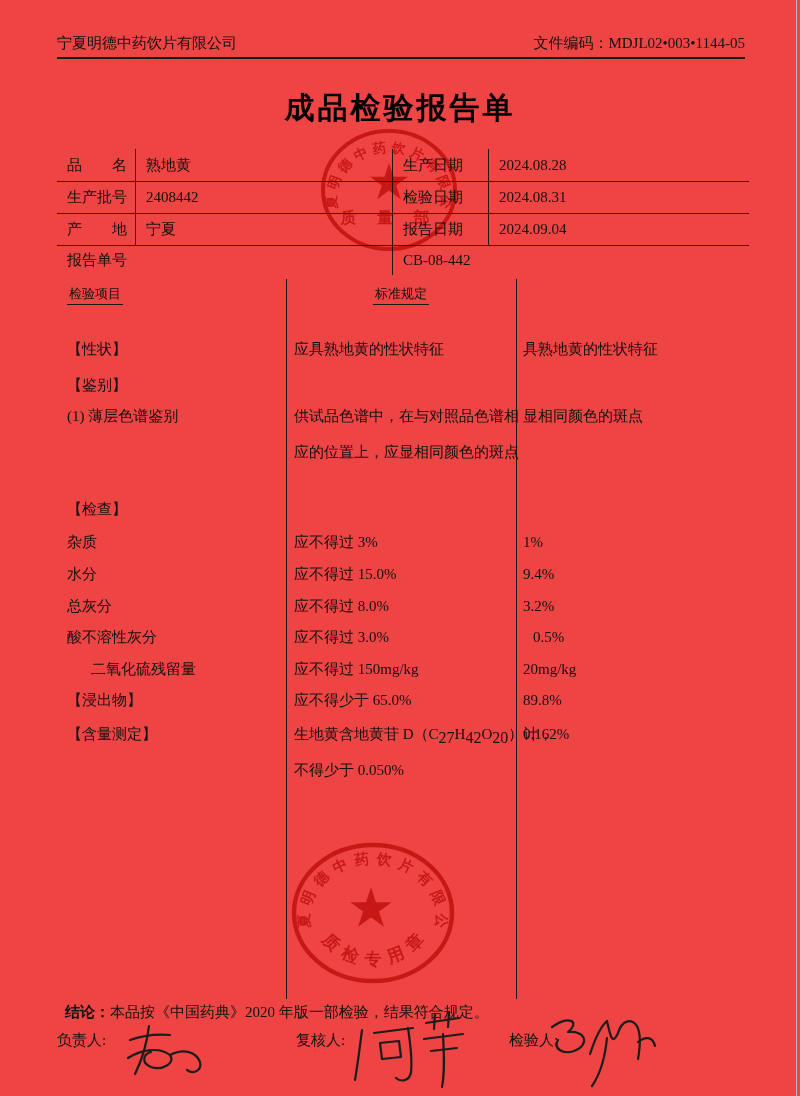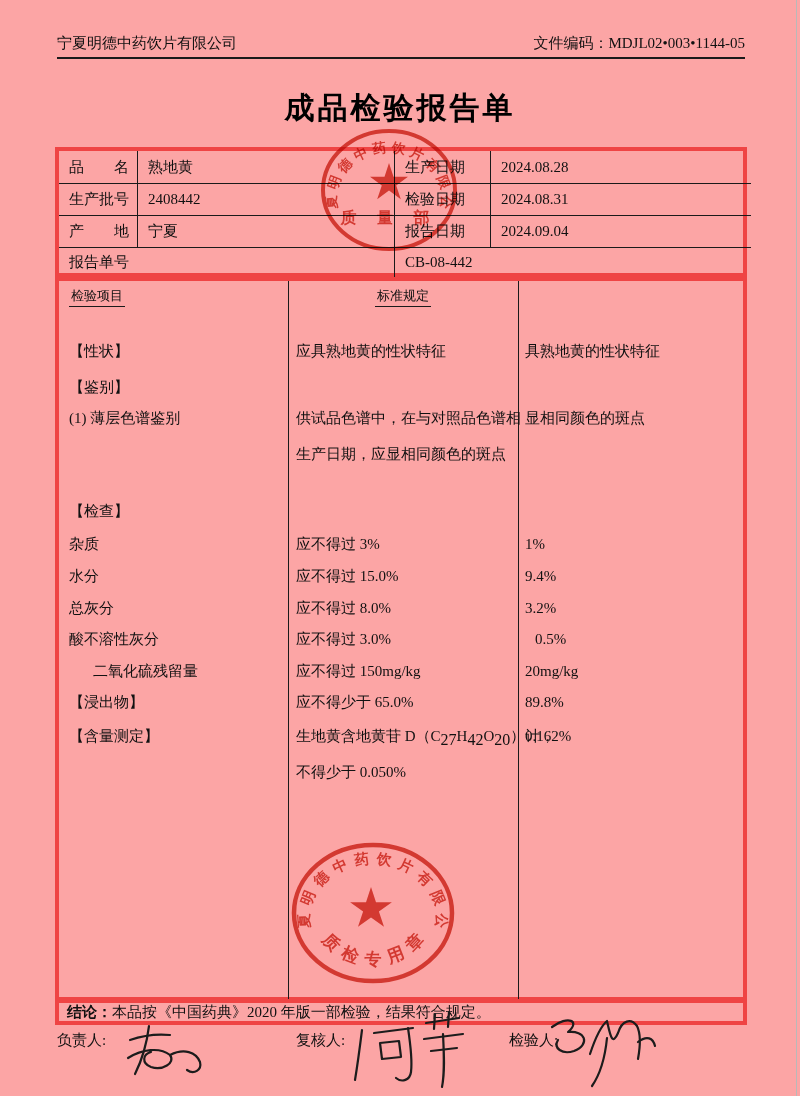--- a/index.html
+++ b/index.html
@@ -1,24 +1,24 @@
 <!DOCTYPE html>
 <html><head>
 <meta charset="utf-8">
 <style>
   html,body{margin:0;padding:0;background:#ffffff;}
-  .page{position:relative;width:800px;height:1096px;background:#fca5a5;overflow:hidden;
+  .page{position:relative;width:800px;height:1096px;background:#ef4444;overflow:hidden;
         font-family:"Liberation Serif","DejaVu Serif",serif;color:#111;}
   .abs{position:absolute;}
   .txt{font-size:15px;line-height:20px;white-space:nowrap;}
   .hdr-line{position:absolute;left:57px;width:688px;height:0;border-top:2px solid #1a1a1a;}
   .title{position:absolute;left:0;width:800px;text-align:center;
          font-family:"Liberation Sans","DejaVu Sans",sans-serif;
          font-weight:900;font-size:30px;letter-spacing:3px;color:#000;}
-  .box{position:absolute;border:4px solid #ef4444;box-sizing:border-box;background:transparent;}
+  .box{position:absolute;border:2px solid #ef4444;box-sizing:border-box;background:transparent;}
   .vline{position:absolute;width:0;border-left:1px solid #1a1a1a;}
   .hline{position:absolute;height:0;border-top:1px solid #1a1a1a;}
   .cell{position:absolute;display:flex;align-items:center;font-size:15px;white-space:nowrap;}
   .col-head{position:absolute;text-align:center;font-size:13px;}
   .col-head span{display:inline-block;border-bottom:1px solid #1a1a1a;padding:0 2px 1px 2px;}
   .sub{font-size:16px;vertical-align:-4px;}
   .stamp{position:absolute;mix-blend-mode:multiply;opacity:0.85;}
   .sig-svg{position:absolute;}
   .edge-right{position:absolute;top:0;right:3px;width:1px;height:1096px;background:#b9b9b9;}
 </style>
@@ -70,21 +70,21 @@
     <div class="col-head" style="left:229px;top:6px;width:230px;"><span>标准规定</span></div>
 
     <div class="abs txt" style="left:10px;top:60px;">【性状】</div>
     <div class="abs txt" style="left:237px;top:60px;">应具熟地黄的性状特征</div>
     <div class="abs txt" style="left:466px;top:60px;">具熟地黄的性状特征</div>
 
     <div class="abs txt" style="left:10px;top:96px;">【鉴别】</div>
 
     <div class="abs txt" style="left:10px;top:127px;">(1) 薄层色谱鉴别</div>
     <div class="abs txt" style="left:237px;top:127px;">供试品色谱中，在与对照品色谱相</div>
-    <div class="abs txt" style="left:237px;top:163px;">生产日期，应显相同颜色的斑点</div>
+    <div class="abs txt" style="left:237px;top:163px;">应的位置上，应显相同颜色的斑点</div>
     <div class="abs txt" style="left:466px;top:127px;">显相同颜色的斑点</div>
 
     <div class="abs txt" style="left:10px;top:220px;">【检查】</div>
 
     <div class="abs txt" style="left:10px;top:253px;">杂质</div>
     <div class="abs txt" style="left:237px;top:253px;">应不得过 3%</div>
     <div class="abs txt" style="left:466px;top:253px;">1%</div>
 
     <div class="abs txt" style="left:10px;top:285px;">水分</div>
     <div class="abs txt" style="left:237px;top:285px;">应不得过 15.0%</div>

